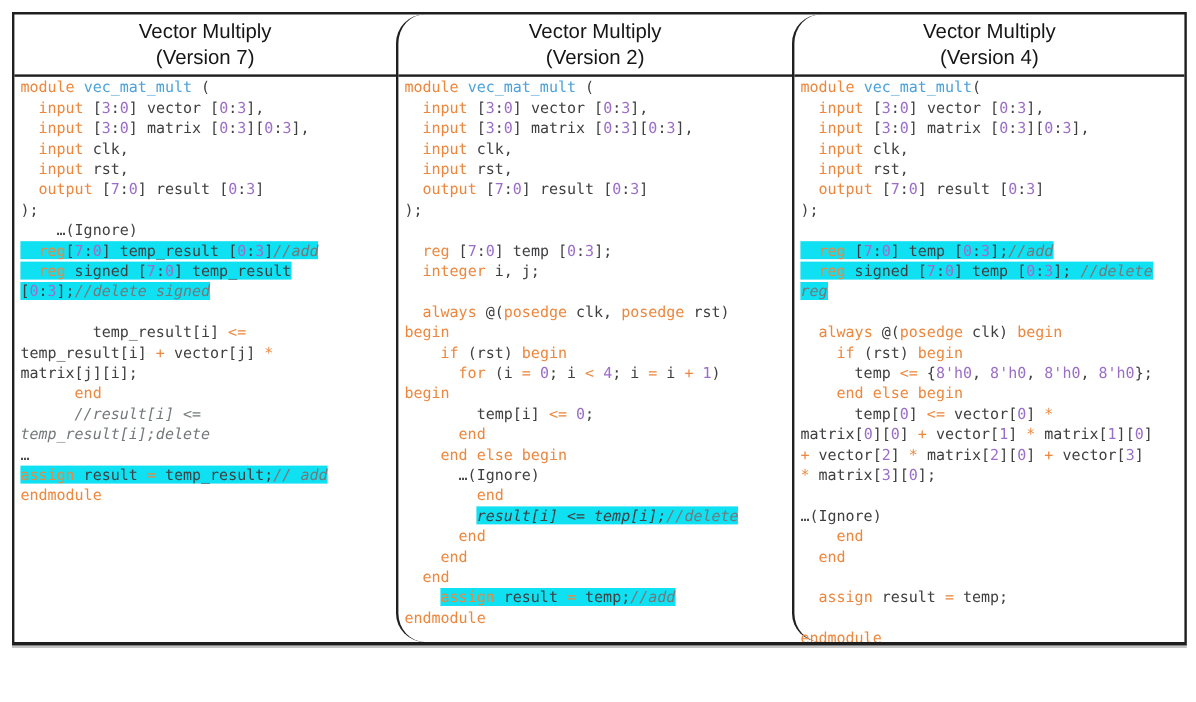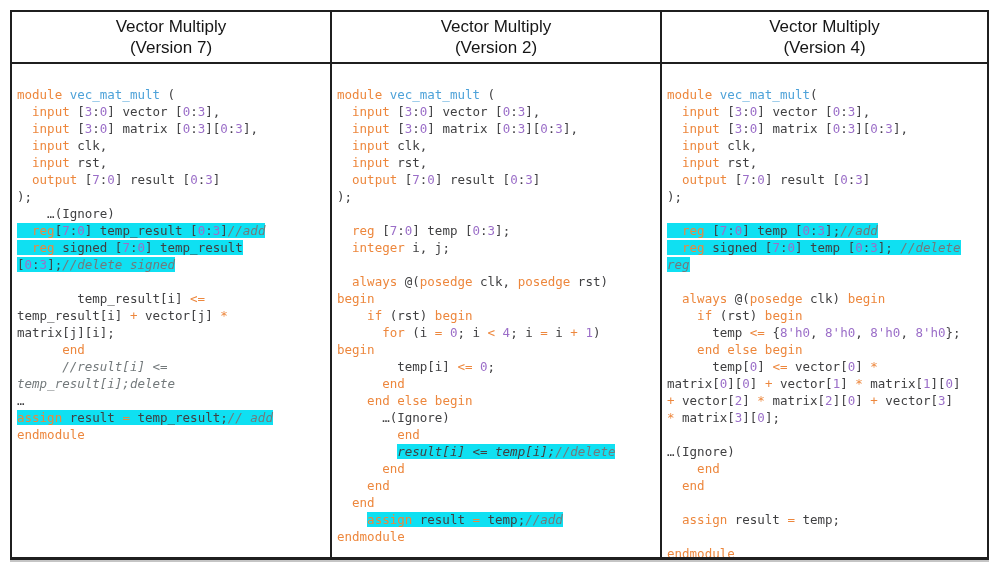--- a/index.html
+++ b/index.html
@@ -14,34 +14,34 @@
   .cmp-table{
     width:975px;
     display:grid;
     grid-template-columns:318px 330px 327px;
     border:2px solid var(--c-border,#1f1f1f);
     border-bottom-width:3px;
     box-shadow:0 2px 0 rgba(150,150,150,.55);
     background:#ffffff;
     box-sizing:content-box;
   }
-  .panel{min-width:0;}
+  .panel{min-width:0;border-radius:24px;}
   .panel + .panel{border-left:2px solid var(--c-border,#1f1f1f);}
   .panel-header{
     height:50px;
     border-bottom:2px solid var(--c-border,#1f1f1f);
     display:flex;flex-direction:column;justify-content:center;
     text-align:center;
     font-size:17px;line-height:21px;font-weight:400;
     color:#161616;
     font-family:"Liberation Sans",sans-serif;
   }
   .code{
     height:471px;
-    padding:22px 4px 0 5px;
+    padding:0 4px 0 5px;
     overflow:hidden;
     font-family:"DejaVu Sans Mono","Liberation Mono",monospace;
     font-size:12.5px;
     line-height:17px;
     white-space:pre;
     color:var(--c-txt,#404042);
   }
   .line{height:17px;white-space:pre;}
   .seg.hl{background:var(--c-hl,#0FE0F2);}
   .tok-k{color:var(--c-kw,#ED873D);}

